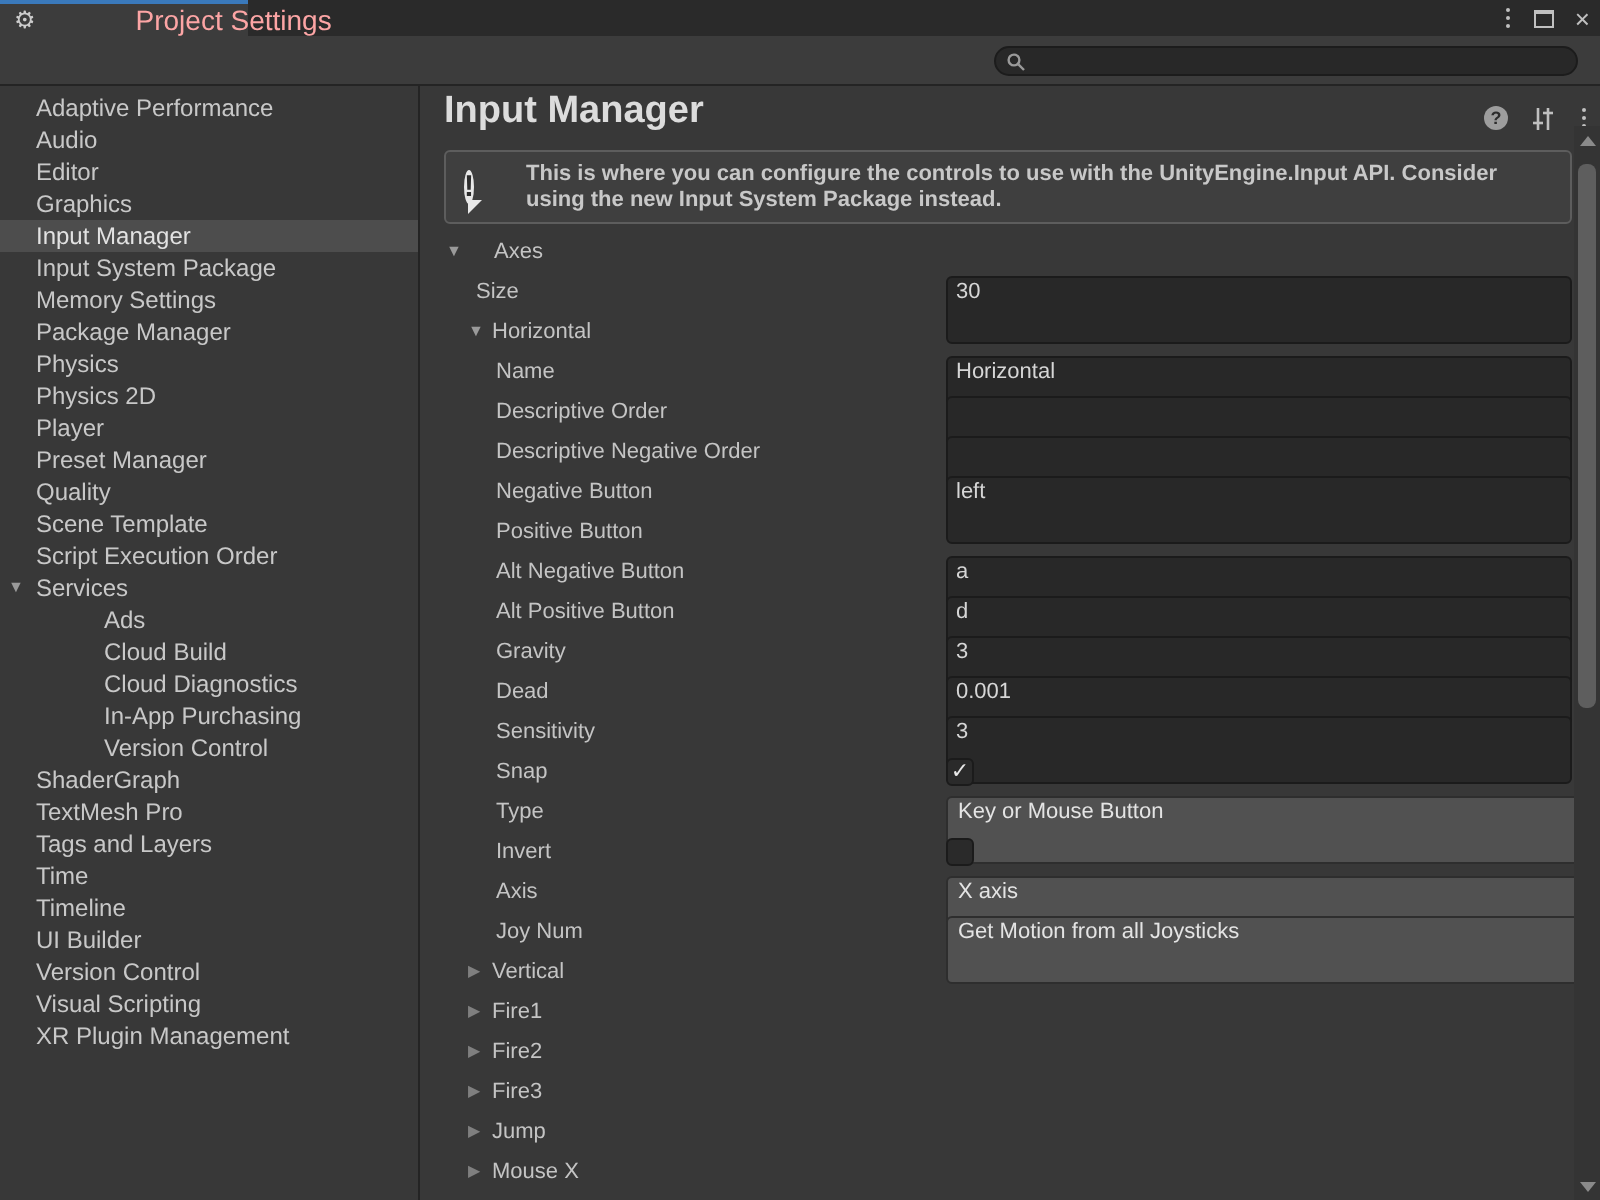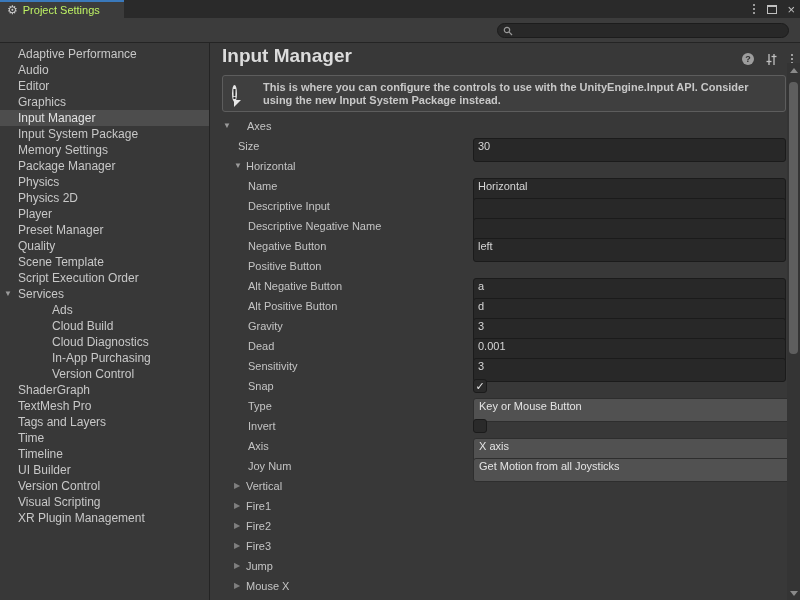--- a/index.html
+++ b/index.html
@@ -4,21 +4,21 @@
 <style>
   * { margin:0; padding:0; box-sizing:border-box; }
   html,body { width:800px; height:600px; overflow:hidden; }
   body { background:#383838; font-family:"Liberation Sans",sans-serif; font-size:11px; color:#c8c8c8; position:relative; }
 
   
   .titlebar { position:absolute; top:0; left:0; width:800px; height:18px; background:#2a2a2a; }
   .tab { position:absolute; left:0; top:0; width:124px; height:18px; background:#3c3c3c;
          border-top:2px solid #3a79bb; display:flex; align-items:center; gap:5px; padding-left:7px; cursor:default; }
   .tab-gear { font-size:12px; color:#cccccc; line-height:1; }
-  .tab-label { font-size:11px; color:#bef264; white-space:nowrap; }
+  .tab-label { font-size:14px; color:#fca5a5; white-space:nowrap;margin-left:45px; }
   .win-controls { position:absolute; right:5px; top:0; height:18px; display:flex; align-items:center; gap:10px; }
   .kebab { display:flex; flex-direction:column; gap:2px; padding:2px; }
   .kebab i { width:2px; height:2px; border-radius:50%; background:#c0c0c0; }
   .maxbox { width:10px; height:9px; border:1px solid #c0c0c0; border-top-width:2px; }
   .closex { font-size:13px; color:#c0c0c0; line-height:1; }
 
   
   .toolbar { position:absolute; top:18px; left:0; width:800px; height:25px; background:#3c3c3c; border-bottom:1px solid #242424; }
   .search { position:absolute; left:497px; top:5px; width:292px; height:15px; background:#282828;
             border:1px solid #1c1c1c; border-radius:8px; display:flex; align-items:center; padding:0 5px; }
@@ -55,21 +55,21 @@
   .rows { position:absolute; left:0; right:14px; top:73px; }
   .prop-row { position:relative; height:20px; }
   .fold { position:absolute; top:6px; font-size:8px; line-height:1; }
   .fold.open { color:#9a9a9a; }
   .fold.closed { color:#7f7f7f; }
   .lbl { position:absolute; top:4px; font-size:11px; color:#c4c4c4; white-space:nowrap; }
   .lv0f .fold { left:12px; }  .lv0f .lbl { left:36px; }
   .lv1  .lbl { left:27px; }
   .lv1f .fold { left:23px; }  .lv1f .lbl { left:35px; }
   .lv2  .lbl { left:37px; }
-  .ctrl { position:absolute; left:262px; right:0; top:2px; height:24px; }
+  .ctrl { position:absolute; left:262px; right:0; top:2px; height:34px; }
   .field { background:#282828; border:1px solid #1b1b1b; border-radius:3px; padding:0 4px;
            color:#d6d6d6; font-size:11px; line-height:14px; white-space:nowrap; overflow:hidden; }
   .checkbox { width:14px; right:auto; background:#2a2a2a; border:1px solid #1b1b1b; border-radius:3px;
               height:14px; top:3px; color:#e8e8e8; font-size:11px; line-height:12px; text-align:center; }
   .dropdown { background:#515151; border:1px solid #2e2e2e; border-radius:3px; padding:0 18px 0 5px;
               color:#e4e4e4; font-size:11px; line-height:14px; position:relative; white-space:nowrap; overflow:hidden; }
   .dropdown::after { content:""; position:absolute; right:6px; top:6px; width:0; height:0;
                      border-left:4px solid transparent; border-right:4px solid transparent; border-top:4px solid #b8b8b8; }
 
   
@@ -180,25 +180,25 @@
       </div>
       <div class="prop-row lv1f">
         <span class="fold open">▼</span>
         <span class="lbl">Horizontal</span>
       </div>
       <div class="prop-row lv2">
         <span class="lbl">Name</span>
         <div class="ctrl field">Horizontal</div>
       </div>
       <div class="prop-row lv2">
-        <span class="lbl">Descriptive Input</span>
+        <span class="lbl">Descriptive Order</span>
         <div class="ctrl field"></div>
       </div>
       <div class="prop-row lv2">
-        <span class="lbl">Descriptive Negative Name</span>
+        <span class="lbl">Descriptive Negative Order</span>
         <div class="ctrl field"></div>
       </div>
       <div class="prop-row lv2">
         <span class="lbl">Negative Button</span>
         <div class="ctrl field">left</div>
       </div>
       <div class="prop-row lv2">
         <span class="lbl">Positive Button</span>
       </div>
       <div class="prop-row lv2">

